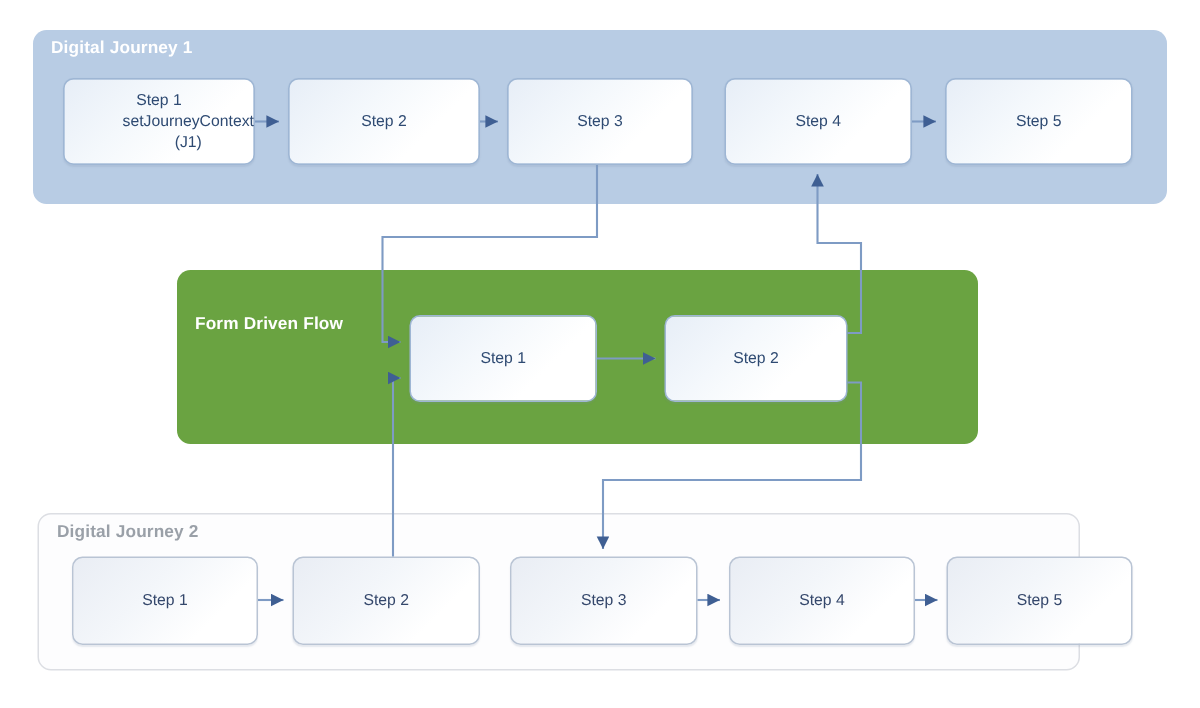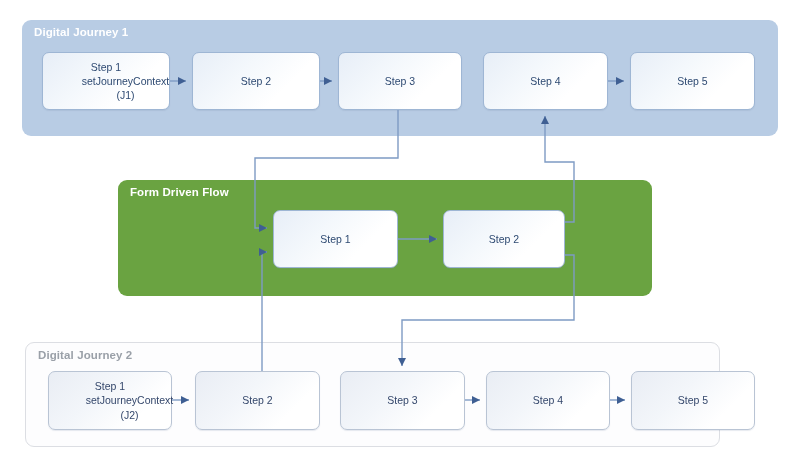--- a/index.html
+++ b/index.html
@@ -39,21 +39,21 @@
   .band-title {
     position: absolute;
     left: 12px;
     top: 6px;
     font-size: 11.5px;
     font-weight: bold;
     letter-spacing: .1px;
     white-space: nowrap;
   }
   .band-j1 .band-title { color: #ffffff; }
-  .band-form .band-title { color: #ffffff; }
+  .band-form .band-title { color: #ffffff; margin-top: 24px; }
   .band-j2 .band-title { color: #9aa0a8; font-weight: bold; }
 
   
   .step {
     position: absolute;
     box-sizing: border-box;
     border-radius: 7px;
     border: 1px solid #9eb6d4;
     background: linear-gradient(135deg, #e7eef7 0%, #f4f8fc 38%, #ffffff 70%, #ffffff 100%);
     box-shadow: 0 1px 1px rgba(120,140,165,.18);
@@ -124,21 +124,20 @@
   <div class="step" style="left:443px; top:210px; width:122px; height:58px;">
     <div>Step 2</div>
   </div>
 
   <div class="band band-j2">
     <div class="band-title">Digital Journey 2</div>
   </div>
 
   <div class="step step-j2" style="left:48px; top:371px; width:124px; height:59px;">
     <div>Step 1</div>
-    <div class="l2">setJourneyContext (J2)</div>
   </div>
 
   <div class="step step-j2" style="left:195px; top:371px; width:125px; height:59px;">
     <div>Step 2</div>
   </div>
 
   <div class="step step-j2" style="left:340px; top:371px; width:125px; height:59px;">
     <div>Step 3</div>
   </div>
 

